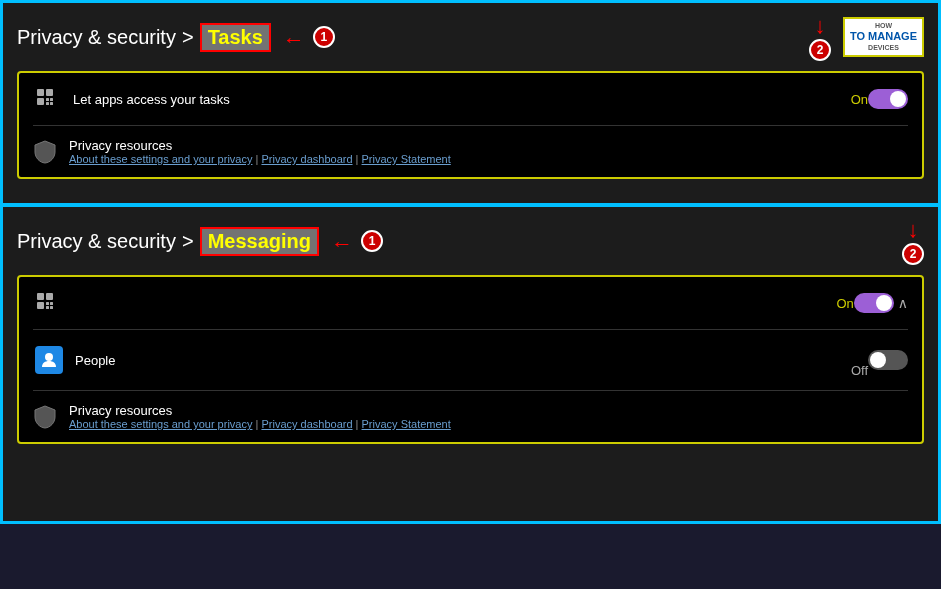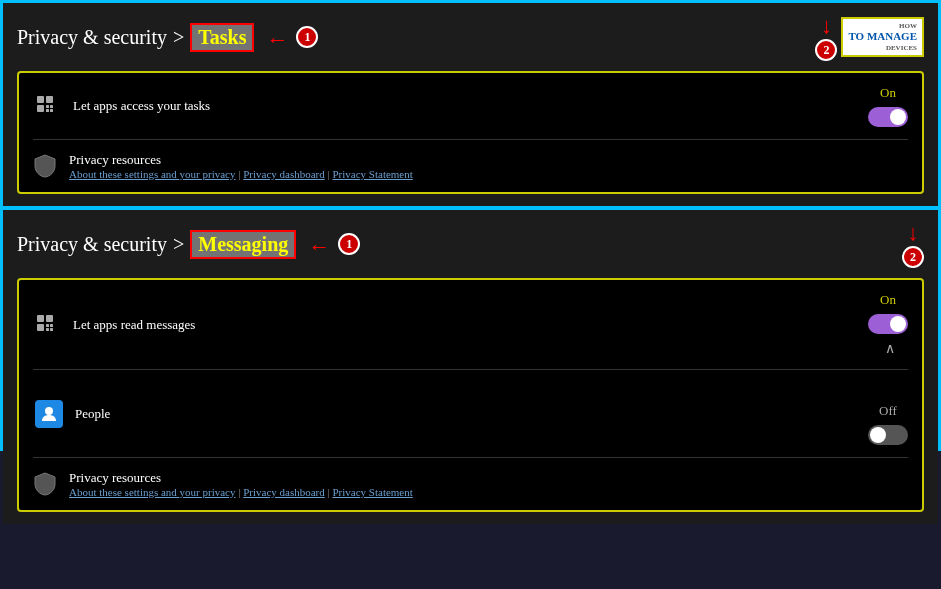--- a/index.html
+++ b/index.html
@@ -6,26 +6,25 @@
     body {
       width: 941px;
       height: 589px;
       background: #1a1a2e;
       font-family: 'Segoe UI', Arial, sans-serif;
       overflow: hidden;
     }
 
     .outer-wrapper {
       width: 941px;
-      height: 451px;
+      height: 524px;
       background: #0a0a0a;
       display: flex;
       flex-direction: column;
       border: 3px solid #00bfff;
-      font-family: Liberation Serif, serif;
     }
 
     
     .section-panel {
       background: #1c1c1c;
       padding: 10px 14px 12px 14px;
       position: relative;
     }
 
     .section-panel:first-child {
@@ -148,23 +147,21 @@
 
     .setting-subtitle {
       color: #7a9a7a;
       font-size: 11px;
       margin-top: 2px;
     }
 
     .setting-control {
       display: flex;
       align-items: center;
-      gap: 6px;
       margin-left: auto;
-      flex-direction: column;
     }
 
     .toggle-label {
       color: #cccc00;
       font-size: 13px;
       font-weight: 500;
     }
 
     .toggle-label-off {
       color: #aaa;
@@ -282,21 +279,21 @@
         <span class="arrow-left">←</span>
 
         <span class="badge-1" style="position:relative; margin-left:2px; top:0;">1</span>
       </div>
       <div class="num2-area">
         <div style="display:flex; flex-direction:column; align-items:center;">
           <span class="arrow-down-red">↓</span>
           <span class="badge-1" style="position:relative;">2</span>
         </div>
 
-        <div class="logo-badge" style="text-align:right;">
+        <div class="logo-badge" style="margin-left:8px;">
           <div class="logo-top">HOW</div>
           <div class="logo-main">TO MANAGE</div>
           <div class="logo-sub">DEVICES</div>
         </div>
       </div>
     </div>
 
     <div class="content-box">
 
       <div class="setting-row">
@@ -370,21 +367,20 @@
             <rect x="2" y="2" width="7" height="7" fill="#aaa" rx="1"></rect>
             <rect x="11" y="2" width="7" height="7" fill="#aaa" rx="1"></rect>
             <rect x="2" y="11" width="7" height="7" fill="#aaa" rx="1"></rect>
             <rect x="11" y="11" width="3" height="3" fill="#aaa" rx="0.5"></rect>
             <rect x="15" y="11" width="3" height="3" fill="#aaa" rx="0.5"></rect>
             <rect x="11" y="15" width="3" height="3" fill="#aaa" rx="0.5"></rect>
             <rect x="15" y="15" width="3" height="3" fill="#aaa" rx="0.5"></rect>
           </svg>
         </div>
         <div class="setting-text">
-          <div class="setting-title">Let apps read messages</div>
         </div>
         <div class="setting-control">
           <span class="toggle-label">On</span>
           <div class="toggle on">
             <div class="toggle-thumb"></div>
           </div>
           <span class="chevron">∧</span>
         </div>
       </div>
 

